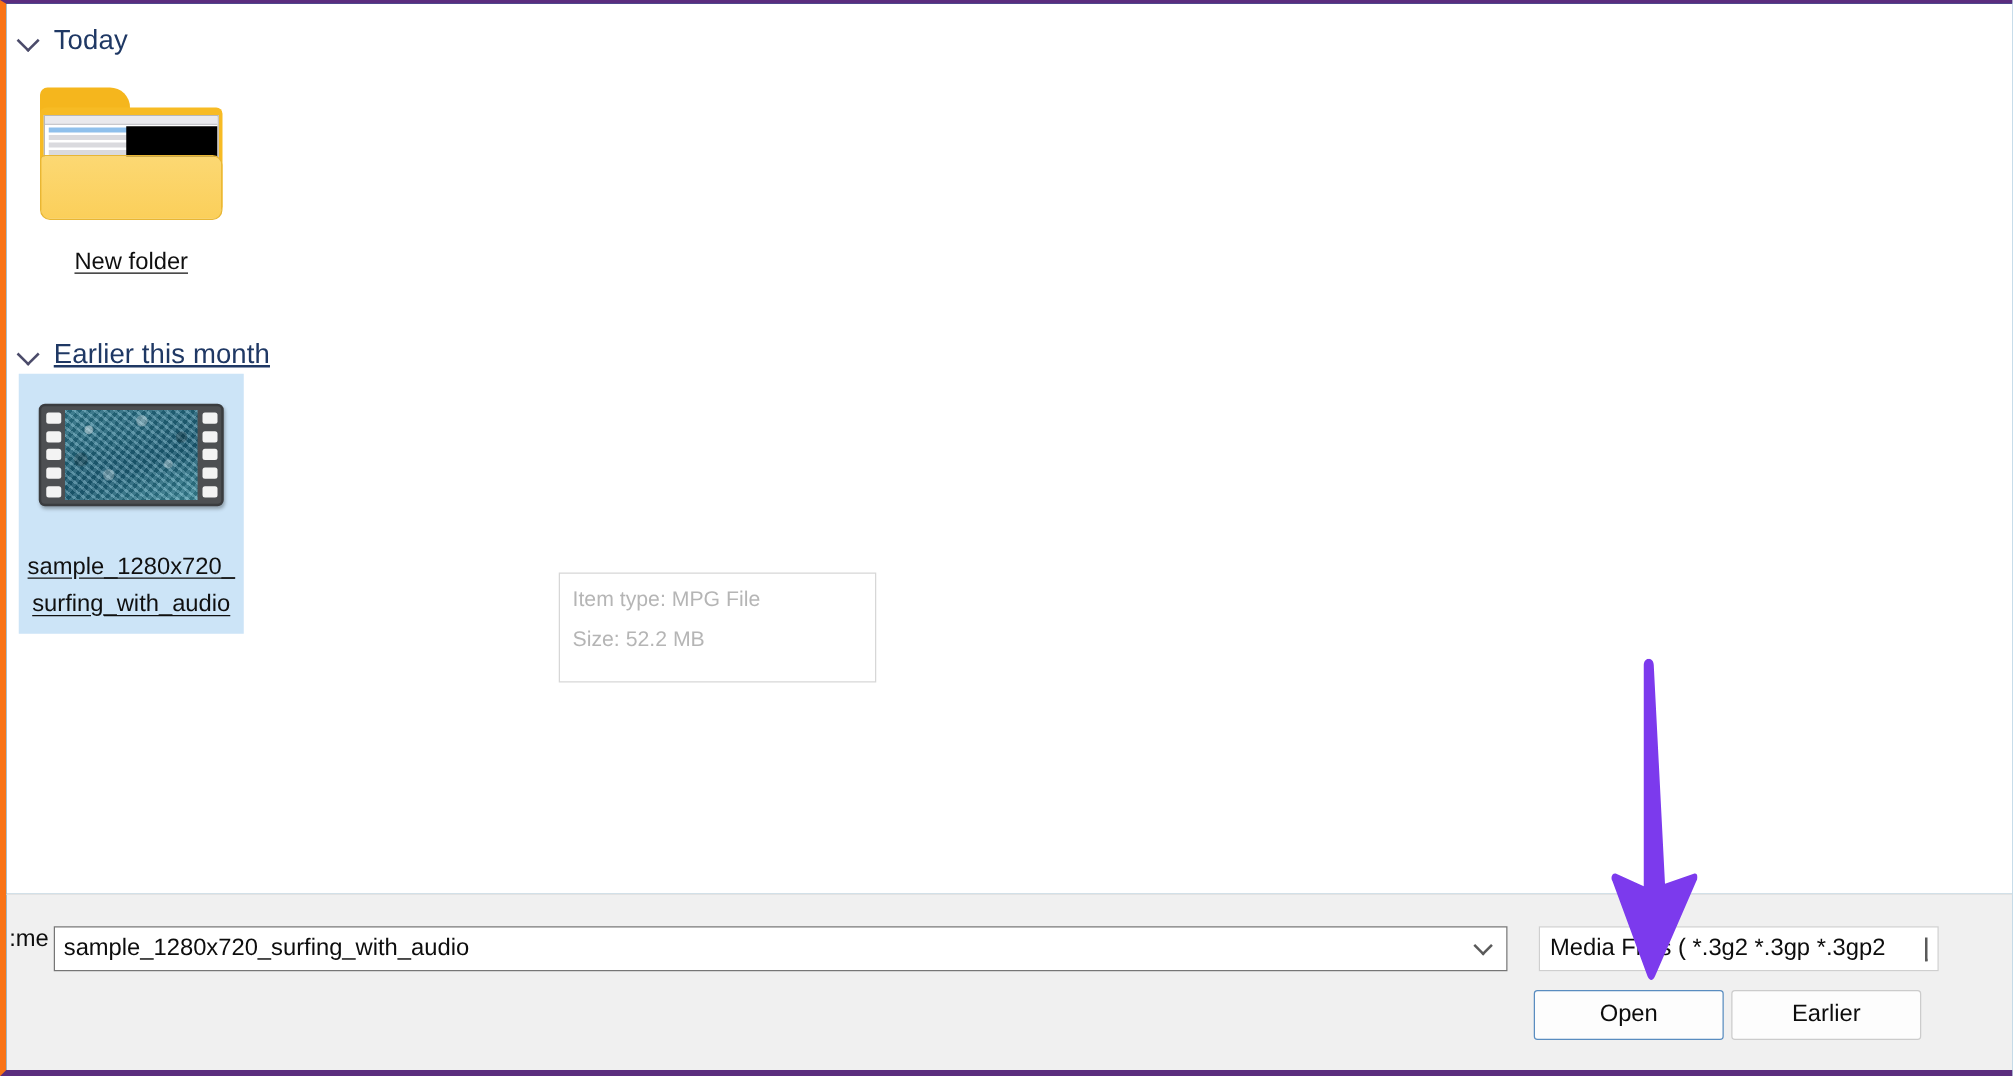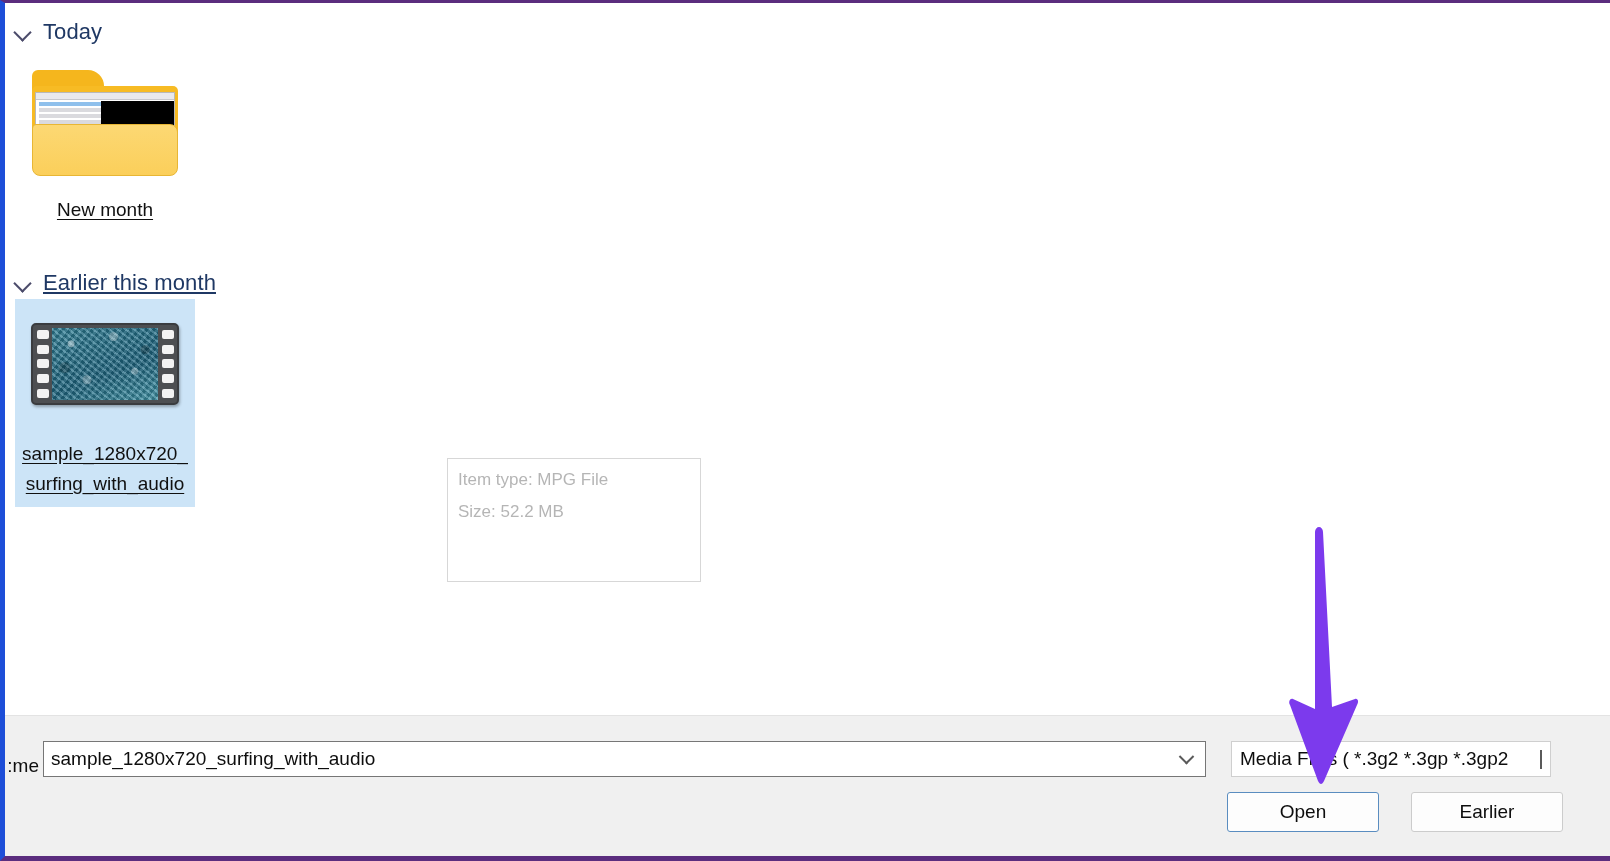--- a/index.html
+++ b/index.html
@@ -7,21 +7,21 @@
     margin: 0; padding: 0;
     background: #ffffff;
     font-family: "Liberation Sans", sans-serif;
   }
   #screen {
     position: relative;
     width: 1610px;
     height: 861px;
     background: #0369a1;
     overflow: hidden;
-    border-left: 5px solid #1d4ed8;
+    border-left: 5px solid #f97316;
     border-top: 3px solid #5b2d7e;
     border-bottom: 5px solid #5b2d7e;
   }
 
   
   #browse-pane {
     position: absolute;
     left: 0; top: 0; right: 0;
     height: 712px;
     background: #ffffff;
@@ -215,21 +215,21 @@
       radial-gradient(circle at 12% 55%, rgba(0,0,0,.18) 0 5px, transparent 6px),
       repeating-linear-gradient(38deg, rgba(255,255,255,.18) 0 2px, rgba(0,0,0,.12) 2px 5px),
       repeating-linear-gradient(-52deg, rgba(255,255,255,.12) 0 3px, rgba(0,0,0,.10) 3px 6px),
       linear-gradient(160deg, #2f7f96, #1d6580 60%, #3e93a6);
   }
 
   
   #tooltip {
     position: absolute;
     left: 442px; top: 455px;
-    width: 254px; height: 124px;
+    width: 254px; height: 88px;
     background: rgba(255,255,255,.55);
     border: 1px solid rgba(140,140,140,.35);
     padding: 5px 4px 0 10px;
     color: rgba(120,120,120,.55);
     font-size: 17px;
     line-height: 32px;
     white-space: nowrap;
     pointer-events: none;
   }
 
@@ -242,21 +242,21 @@
     background: #f0f0f0;
     border-top: 1px solid #e3e3e3;
   }
 
   #filename-row {
     position: absolute;
     left: 0; top: 25px;
     right: 0;
     height: 36px;
     display: flex;
-    align-items: flex-end;
+    align-items: flex-start;
     border-radius: 11px;
   }
   #filename-label {
     width: 38px;
     text-align: right;
     font-size: 19px;
     color: #0d0d0d;
     padding-right: 4px;
     overflow: hidden;
     white-space: nowrap;
@@ -304,21 +304,21 @@
     font-size: 19px;
     color: #0d0d0d;
     white-space: nowrap;
     overflow: hidden;
   }
 
   #button-row {
     position: absolute;
     left: 1222px; top: 76px;
     display: flex;
-    gap: 32px;
+    gap: 6px;
   }
   .dlg-button {
     width: 152px; height: 40px;
     background: #fdfdfd;
     border: 1px solid #cccccc;
     border-radius: 3px;
     font-size: 19px;
     color: #0d0d0d;
     display: flex;
     align-items: center;
@@ -362,21 +362,21 @@
               <div class="rowline"></div>
               <div class="rowline"></div>
               <div class="rowline"></div>
               <div class="rowline"></div>
 
               <div class="blackbox"></div>
             </div>
             <div class="front"></div>
           </div>
         </div>
-        <div class="tile-label">New month</div>
+        <div class="tile-label">New folder</div>
       </div>
     </div>
 
     <div class="group-header" id="grp-earlier">
       <span class="chev"></span>
       <span>Earlier this month</span>
     </div>
 
     <div class="tile-row" id="row-earlier">
 

